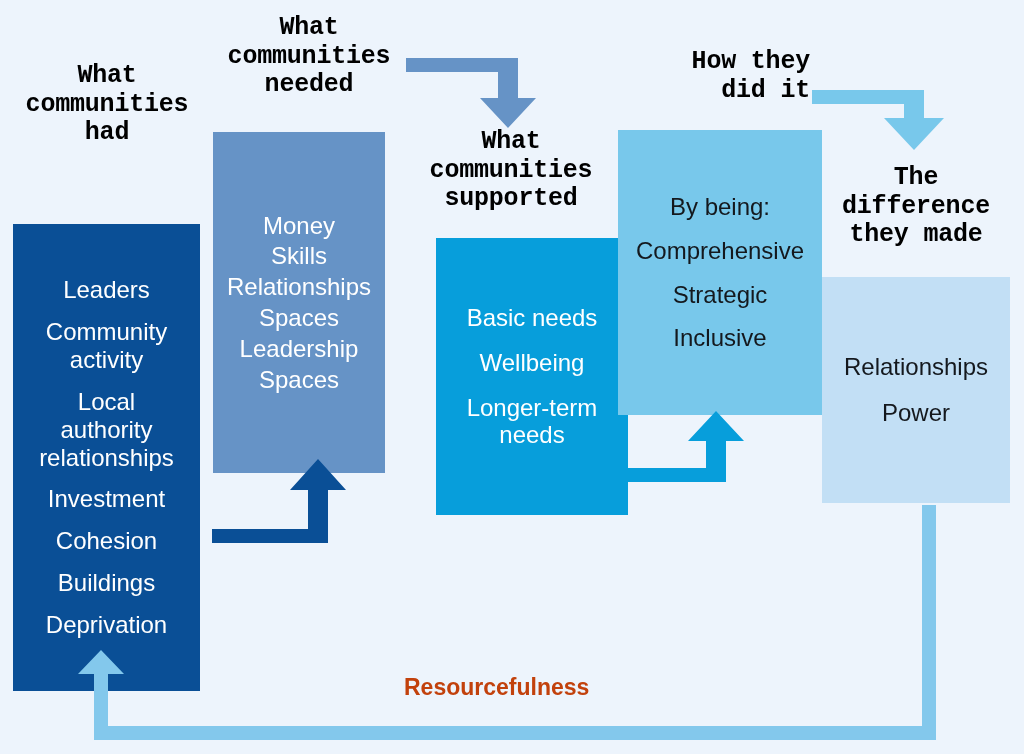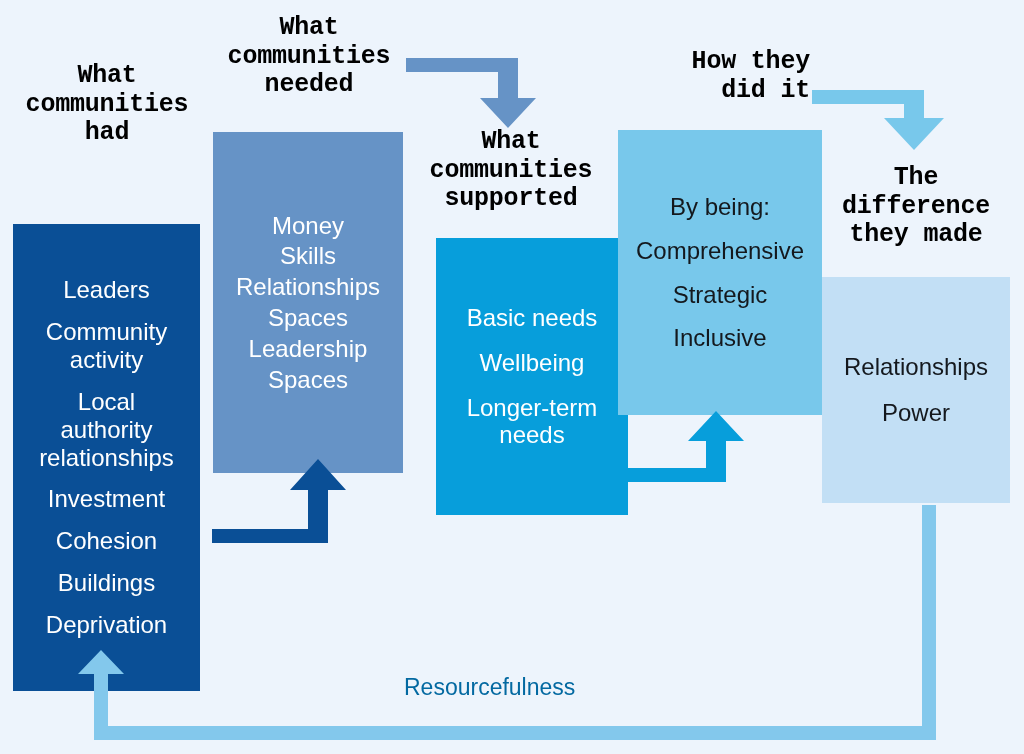--- a/index.html
+++ b/index.html
@@ -63,22 +63,22 @@
     left: 0;
     top: 0;
     width: 1024px;
     height: 754px;
     pointer-events: none;
   }
 
   
   #resourcefulness-label {
     position: absolute;
-    font-weight: normal;
-    color: #0369a1;
+    font-weight: bold;
+    color: #c2410c;
     white-space: nowrap;
   }
 </style>
 </head>
 <body>
 
 <div id="canvas">
 
   <div class="heading" id="h-had" style="left:18px; top:62px; width:178px; font-size:25px;">What<br>communities<br>had</div>
 
@@ -93,21 +93,21 @@
   <div class="box" id="box-had" style="left:13px; top:176px; width:187px; height:467px; padding:16px 8px; gap:14px;">
     <div class="item" style="font-size:24px;">Leaders</div>
     <div class="item" style="font-size:24px;">Community<br>activity</div>
     <div class="item" style="font-size:24px;">Local<br>authority<br>relationships</div>
     <div class="item" style="font-size:24px;">Investment</div>
     <div class="item" style="font-size:24px;text-align:center;">Cohesion</div>
     <div class="item" style="font-size:24px;">Buildings</div>
     <div class="item" style="font-size:24px;">Deprivation</div>
   </div>
 
-  <div class="box" id="box-needed" style="left:213px; top:132px; width:190px; height:341px; padding:12px 6px; gap:3px;">
+  <div class="box" id="box-needed" style="left:213px; top:132px; width:172px; height:341px; padding:12px 6px; gap:3px;">
     <div class="item" style="font-size:24px;">Money</div>
     <div class="item" style="font-size:24px;">Skills</div>
     <div class="item" style="font-size:24px;">Relationships</div>
     <div class="item" style="font-size:24px;">Spaces</div>
     <div class="item" style="font-size:24px;">Leadership</div>
     <div class="item" style="font-size:24px;">Spaces</div>
   </div>
 
   <div class="box" id="box-supported" style="left:436px; top:238px; width:192px; height:277px; padding:12px 12px; gap:17px;">
     <div class="item" style="font-size:24px;">Basic needs</div>

